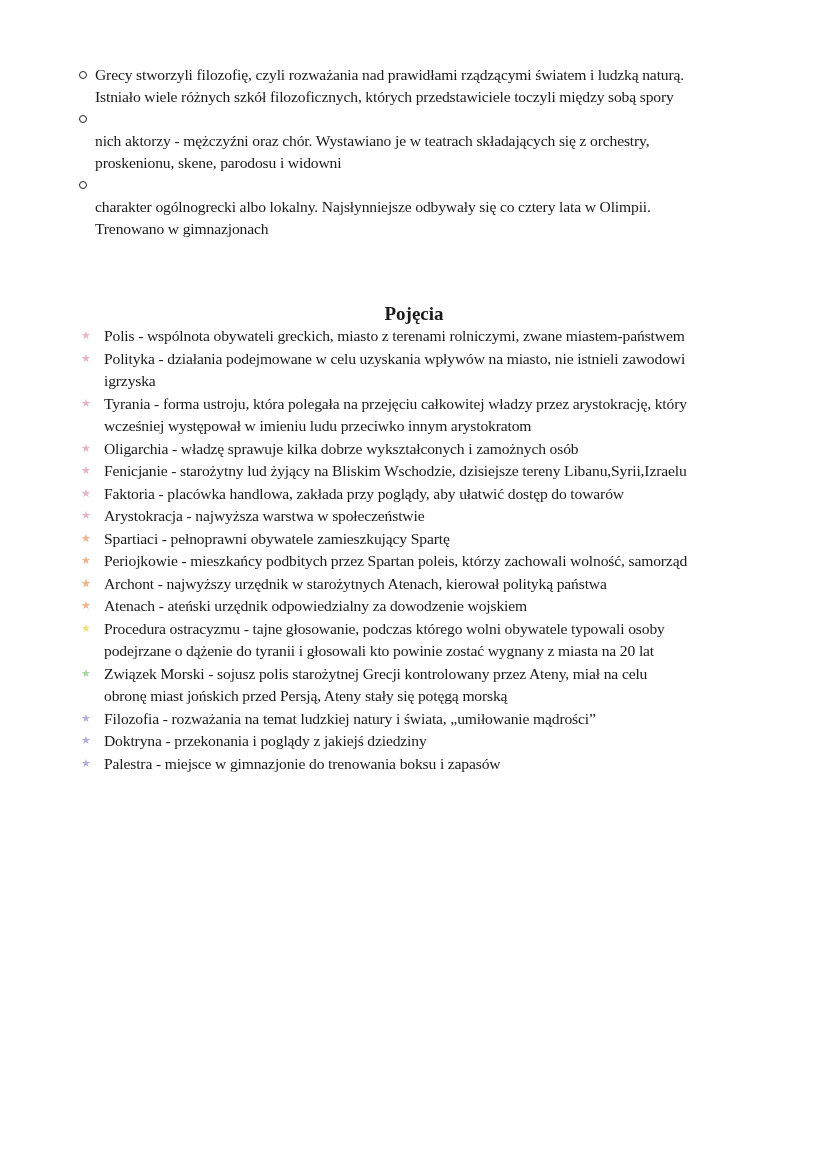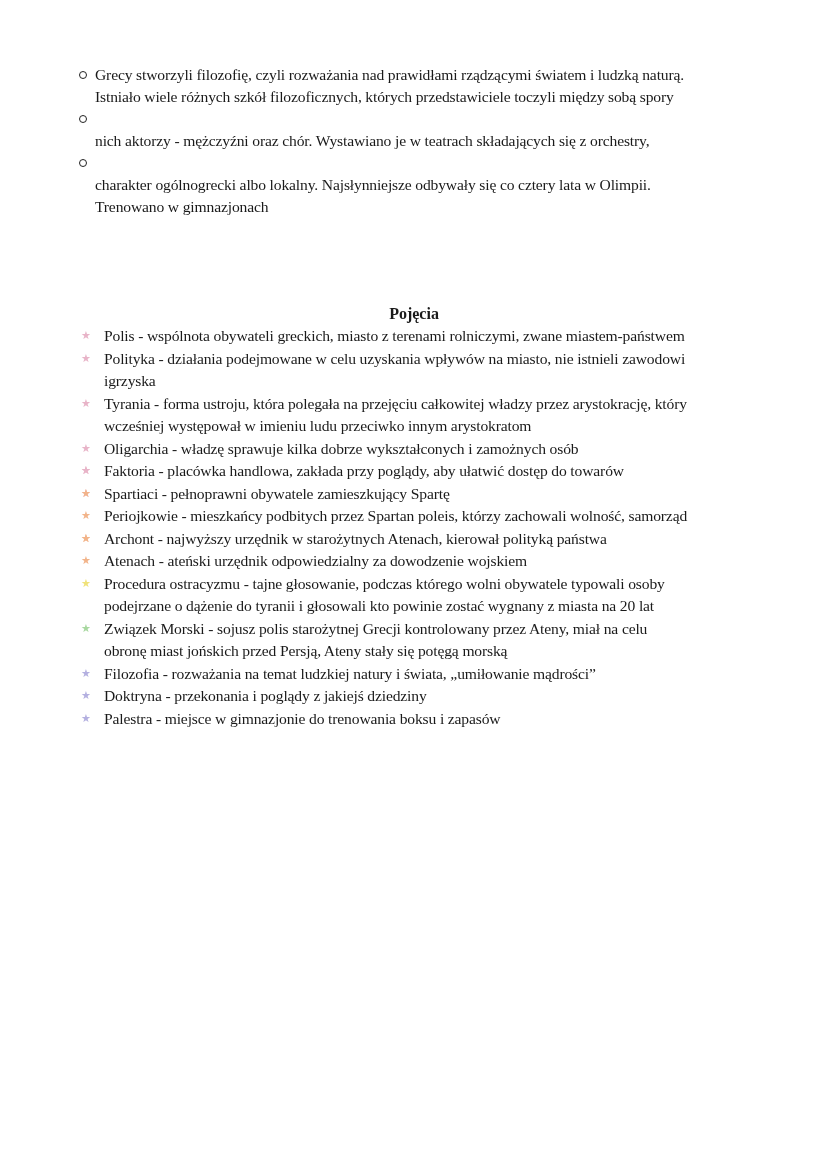--- a/index.html
+++ b/index.html
@@ -48,21 +48,21 @@
       border-radius: 50%;
       box-sizing: content-box;
     }
     .section-title {
       position: absolute;
       left: 0;
       width: 828px;
       top: 303px;
       text-align: center;
       font-weight: bold;
-      font-size: 16px;
+      font-size: 19px;
       line-height: 22px;
     }
     .terms {
       position: absolute;
       left: 80px;
       top: 325px;
       width: 690px;
       margin: 0;
       padding: 0;
       list-style: none;
@@ -91,39 +91,40 @@
   <ul class="bullets">
     <li>
       <span class="circle-bullet"></span>
       <span>Grecy stworzyli filozofię, czyli rozważania nad prawidłami rządzącymi światem i ludzką naturą.</span><br>
       <span>Istniało wiele różnych szkół filozoficznych, których przedstawiciele toczyli między sobą spory</span>
     </li>
     <li>
       <span class="circle-bullet"></span>
       <br>
       <span>nich aktorzy - mężczyźni oraz chór. Wystawiano je w teatrach składających się z orchestry,</span><br>
+      <span>proskenionu, skene, parodosu i widowni</span>
     </li>
     <li>
       <span class="circle-bullet"></span>
       <br>
       <span>charakter ogólnogrecki albo lokalny. Najsłynniejsze odbywały się co cztery lata w Olimpii.</span><br>
       <span>Trenowano w gimnazjonach</span>
     </li>
   </ul>
 
   <div class="section-title">Pojęcia</div>
 
   <ul class="terms" id="terms-list">
       <li><span class="star" style="color: rgb(232, 180, 200);">★</span><span>Polis - wspólnota obywateli greckich, miasto z terenami rolniczymi, zwane miastem-państwem</span></li>
       <li><span class="star" style="color: rgb(232, 180, 200);">★</span><span>Polityka - działania podejmowane w celu uzyskania wpływów na miasto, nie istnieli zawodowi</span><br><span>igrzyska</span></li>
       <li><span class="star" style="color: rgb(232, 180, 200);">★</span><span>Tyrania - forma ustroju, która polegała na przejęciu całkowitej władzy przez arystokrację, który</span><br><span>wcześniej występował w imieniu ludu przeciwko innym arystokratom</span></li>
       <li><span class="star" style="color: rgb(232, 180, 200);">★</span><span>Oligarchia - władzę sprawuje kilka dobrze wykształconych i zamożnych osób</span></li>
-      <li><span class="star" style="color: rgb(232, 180, 200);">★</span></li>
+      <li><span class="star" style="color: rgb(232, 180, 200);">★</span><span>Fenicjanie - starożytny lud żyjący na Bliskim Wschodzie, dzisiejsze tereny Libanu,Syrii,Izraelu</span></li>
       <li><span class="star" style="color: rgb(232, 180, 200);">★</span><span>Faktoria - placówka handlowa, zakłada przy poglądy, aby ułatwić dostęp do towarów</span></li>
-      <li><span class="star" style="color: rgb(232, 180, 200);">★</span></li>
+      <li><span class="star" style="color: rgb(232, 180, 200);">★</span><span>Arystokracja - najwyższa warstwa w społeczeństwie</span></li>
       <li><span class="star" style="color: rgb(242, 180, 138);">★</span><span>Spartiaci - pełnoprawni obywatele zamieszkujący Spartę</span></li>
       <li><span class="star" style="color: rgb(242, 180, 138);">★</span><span>Periojkowie - mieszkańcy podbitych przez Spartan poleis, którzy zachowali wolność, samorząd</span></li>
       <li><span class="star" style="color: rgb(242, 180, 138);">★</span></li>
       <li><span class="star" style="color: rgb(242, 180, 138);">★</span><span>Archont - najwyższy urzędnik w starożytnych Atenach, kierował polityką państwa</span></li>
       <li><span class="star" style="color: rgb(242, 180, 138);">★</span><span>Atenach - ateński urzędnik odpowiedzialny za dowodzenie wojskiem</span></li>
       <li><span class="star" style="color: rgb(240, 226, 122);">★</span><span>Procedura ostracyzmu - tajne głosowanie, podczas którego wolni obywatele typowali osoby</span><br><span>podejrzane o dążenie do tyranii i głosowali kto powinie zostać wygnany z miasta na 20 lat</span></li>
       <li><span class="star" style="color: rgb(168, 216, 160);">★</span><span>Związek Morski - sojusz polis starożytnej Grecji kontrolowany przez Ateny, miał na celu</span><br><span>obronę miast jońskich przed Persją, Ateny stały się potęgą morską</span></li>
       <li><span class="star" style="color: rgb(180, 176, 224);">★</span><span>Filozofia - rozważania na temat ludzkiej natury i świata, „umiłowanie mądrości”</span></li>
       <li><span class="star" style="color: rgb(180, 176, 224);">★</span><span>Doktryna - przekonania i poglądy z jakiejś dziedziny</span></li>
       <li><span class="star" style="color: rgb(180, 176, 224);">★</span><span>Palestra - miejsce w gimnazjonie do trenowania boksu i zapasów</span></li>

